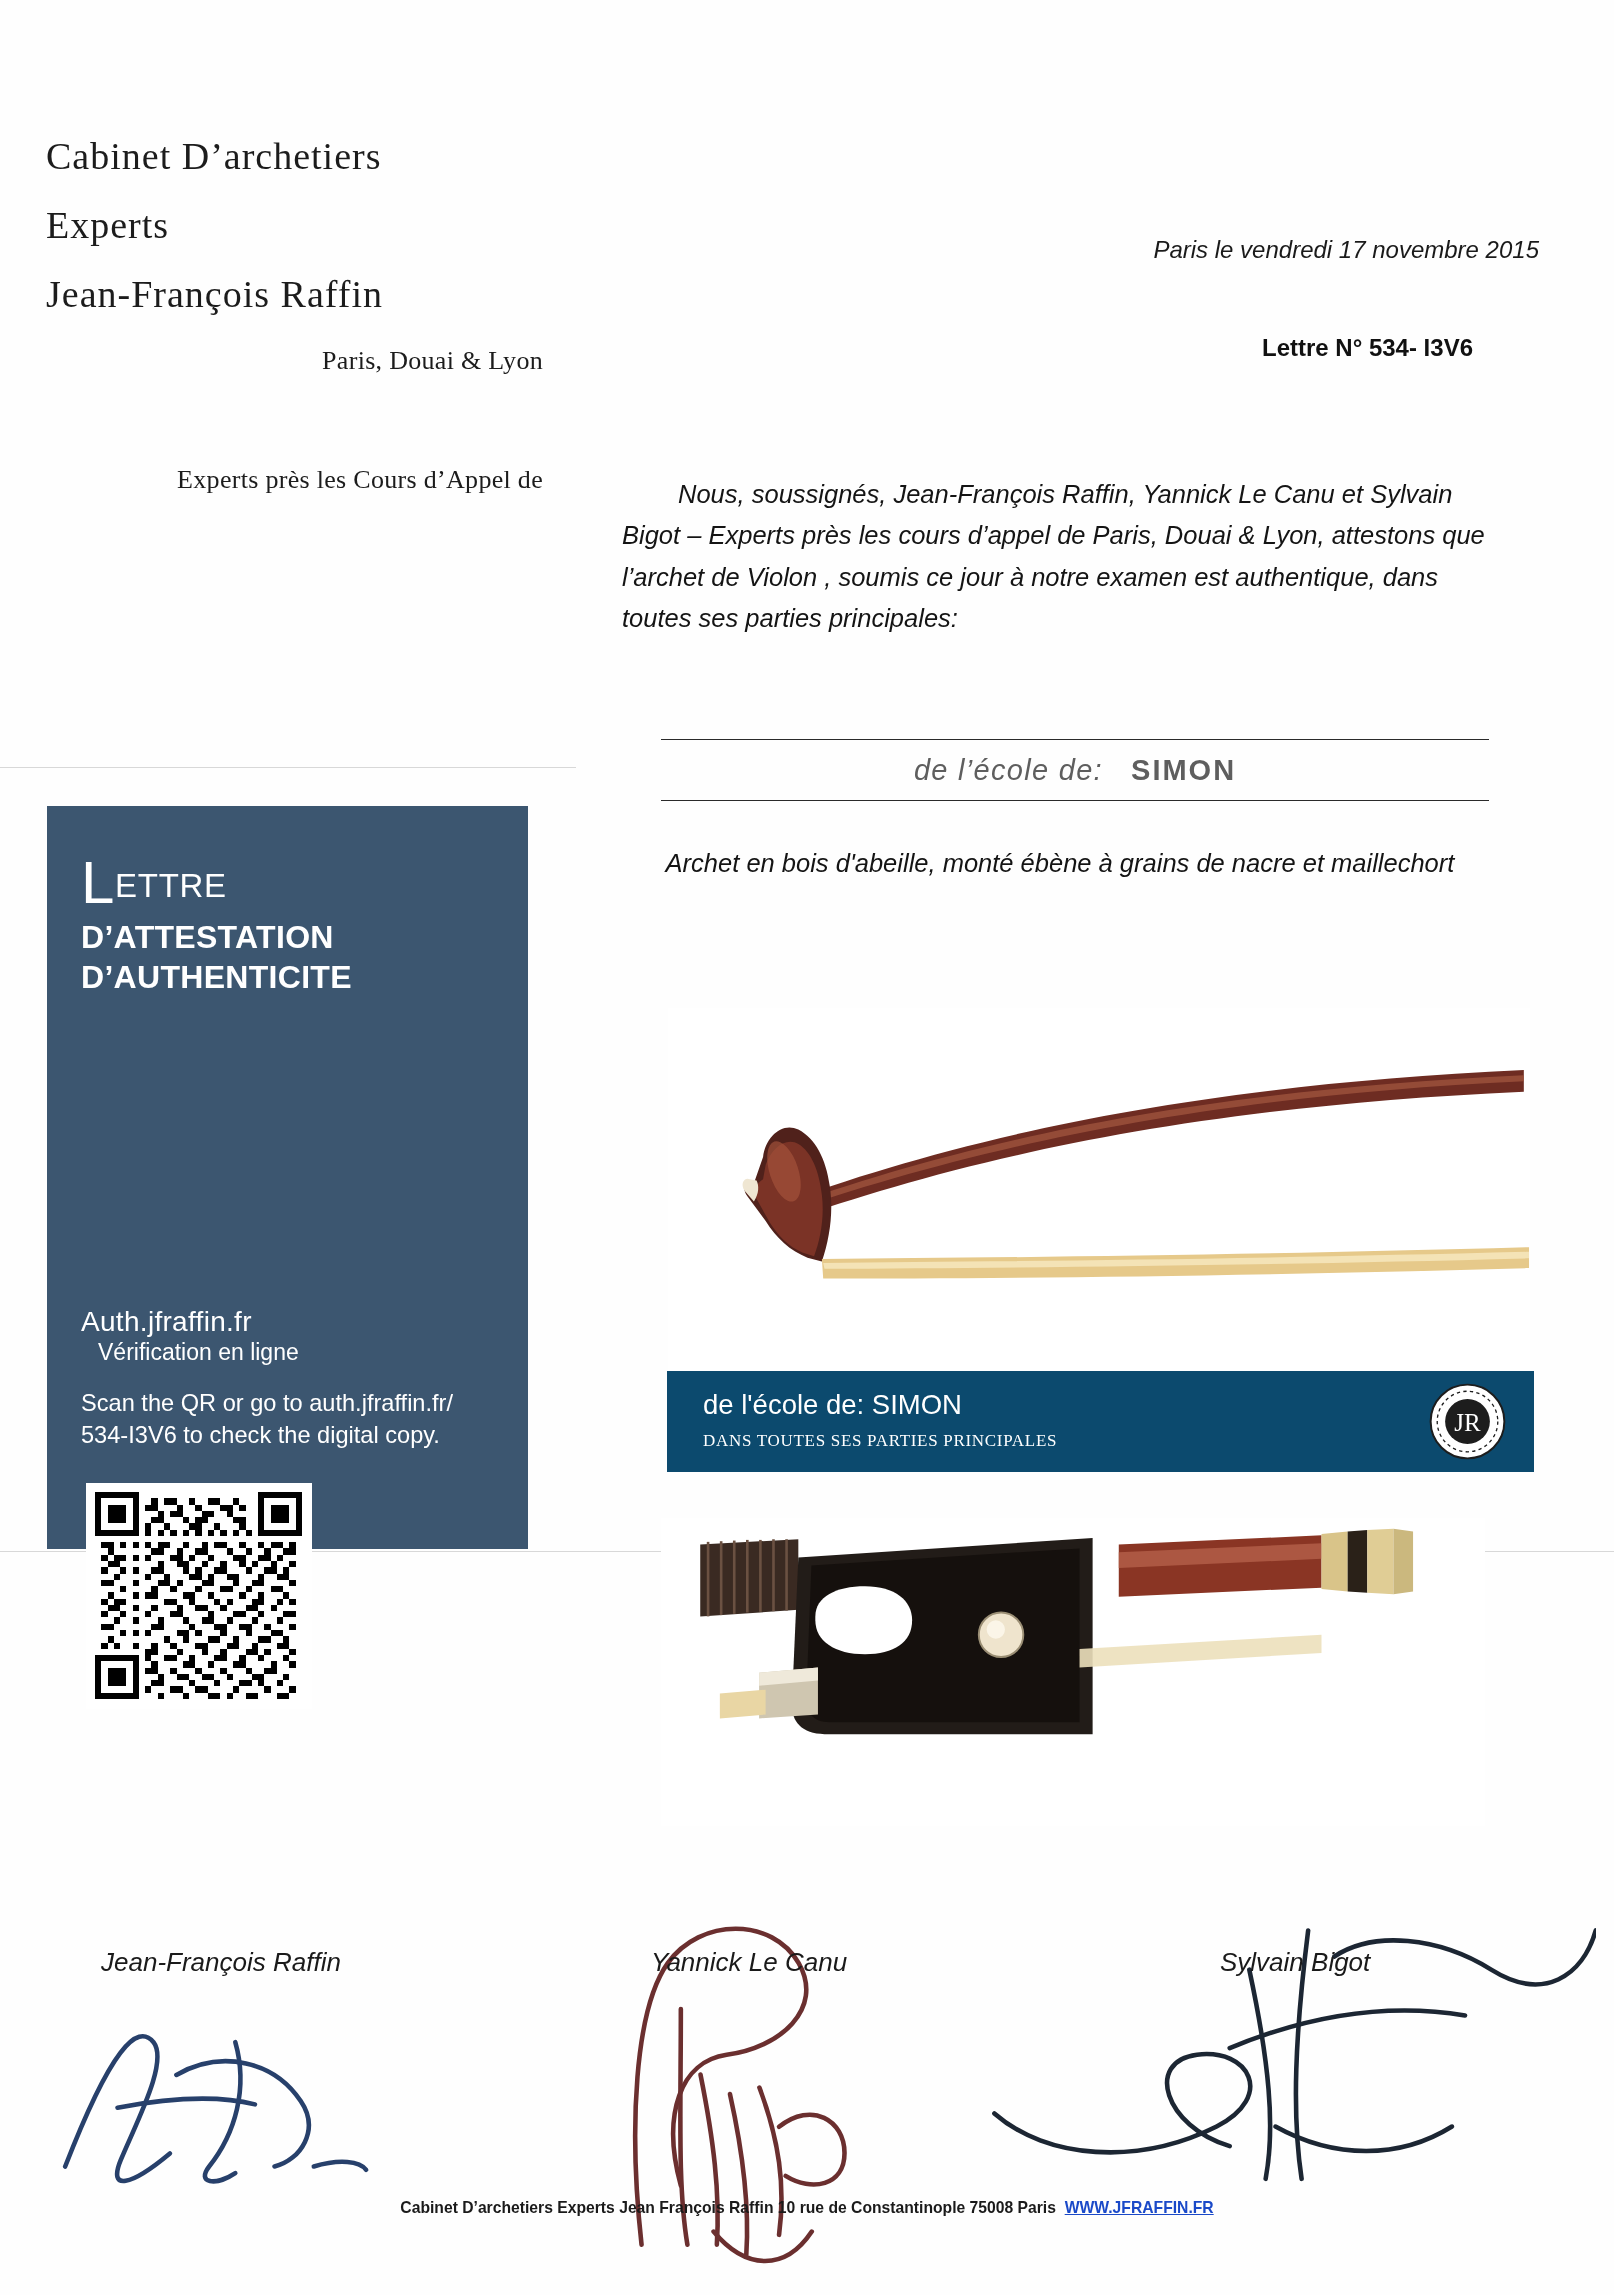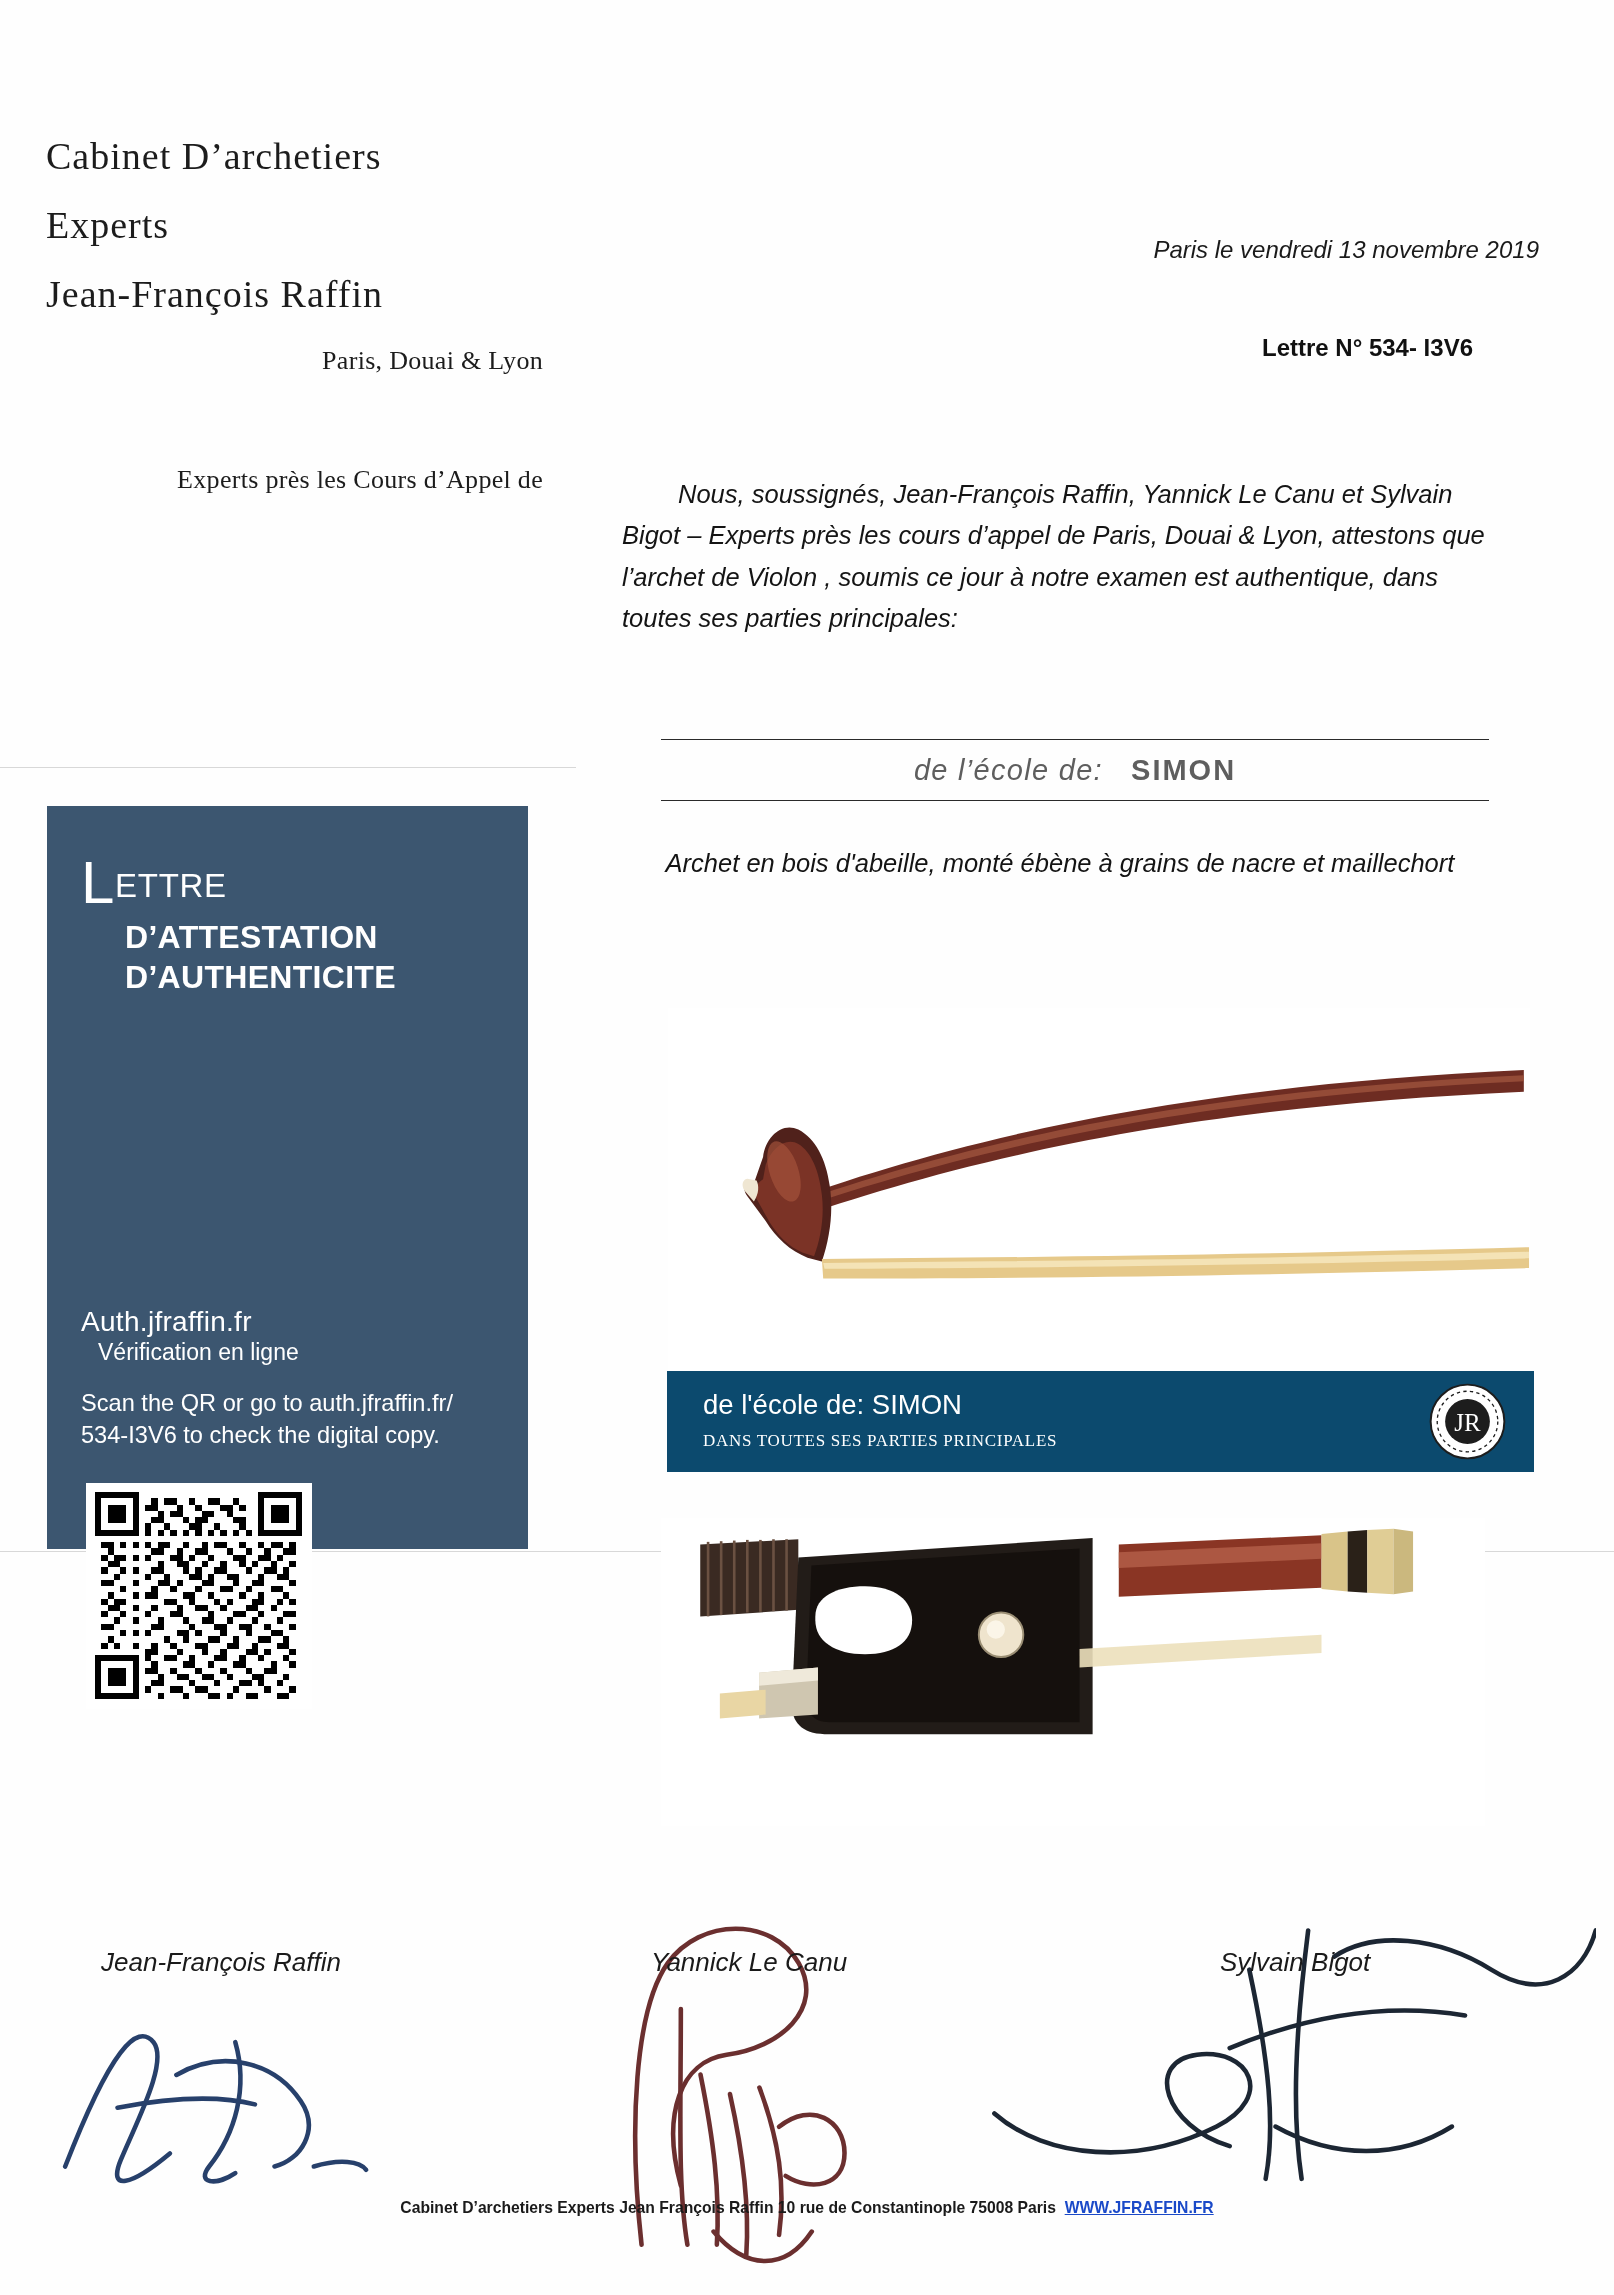--- a/index.html
+++ b/index.html
@@ -143,21 +143,20 @@
     vertical-align: -6.5px;
   }
   .bc-att {
     position: absolute;
     left: 34px;
     top: 111px;
     font-size: 32px;
     font-weight: bold;
     line-height: 1.25;
     letter-spacing: 0.3px;
-    margin-left: 44px;
   }
   .bc-url {
     position: absolute;
     left: 34px;
     top: 500px;
     font-size: 28px;
     letter-spacing: 0.3px;
   }
   .bc-verif {
     position: absolute;
@@ -277,21 +276,21 @@
   <div class="faint-line" style="left:0; top:1551px; width:1614px;"></div>
 
   <div class="letterhead">
     <div class="lh-line">Cabinet D’archetiers</div>
     <div class="lh-line">Experts</div>
     <div class="lh-line">Jean-François Raffin</div>
     <div class="lh-sub" style="margin-top:3.9px;">Paris, Douai &amp; Lyon</div>
     <div class="lh-sub">Experts près les Cours d’Appel de</div>
   </div>
 
-  <div class="date-line">Paris le vendredi 13 novembre 2019</div>
+  <div class="date-line">Paris le vendredi 17 novembre 2015</div>
   <div class="letter-no">Lettre N° 534- I3V6</div>
 
   <div class="body-para"><span class="indent"></span><span>Nous, soussignés, Jean-François Raffin, Yannick Le Canu et Sylvain Bigot – Experts près les cours d’appel de Paris, Douai &amp; Lyon, attestons que l’archet  de Violon , soumis ce jour à notre examen est authentique, dans toutes ses parties principales:</span></div>
 
   <div class="school-block">
     <div class="rule"></div>
     <div class="school-text">
       <span>de l’école de:</span>
       &nbsp;&nbsp;<b>SIMON</b>
     </div>

